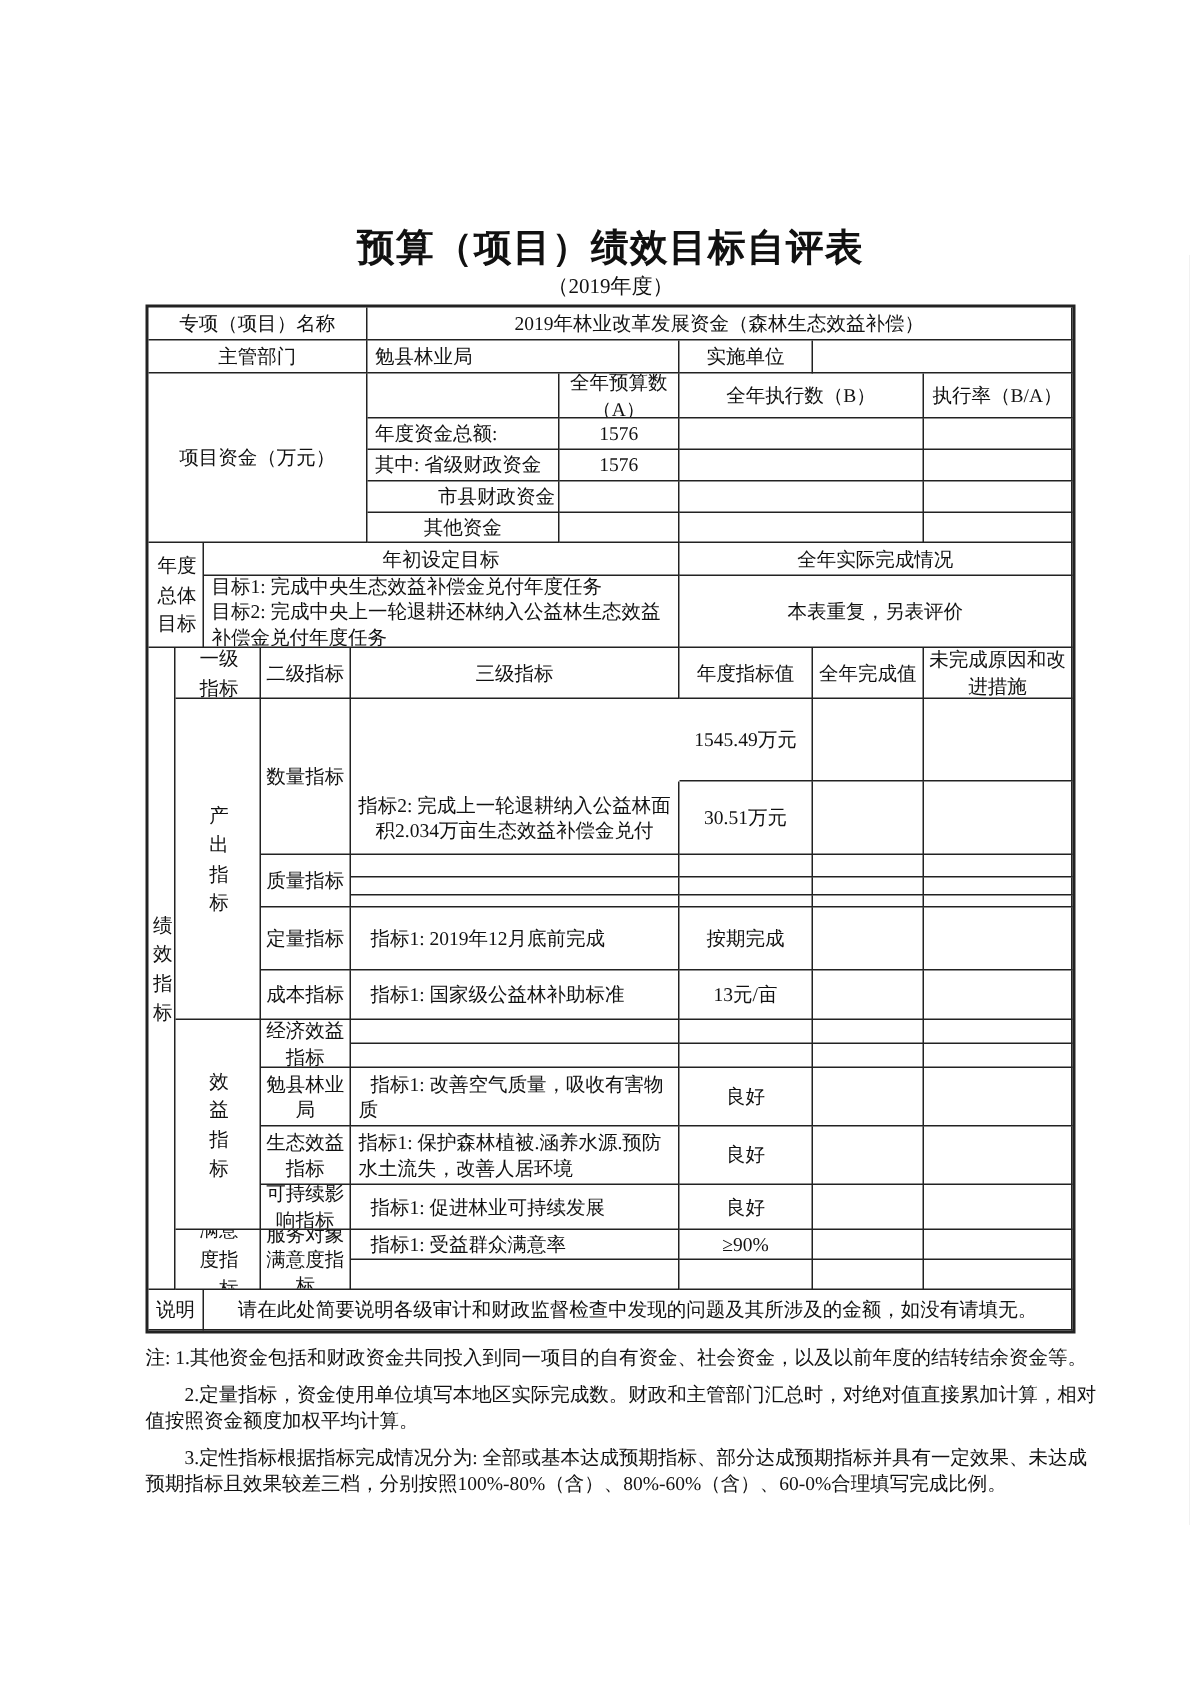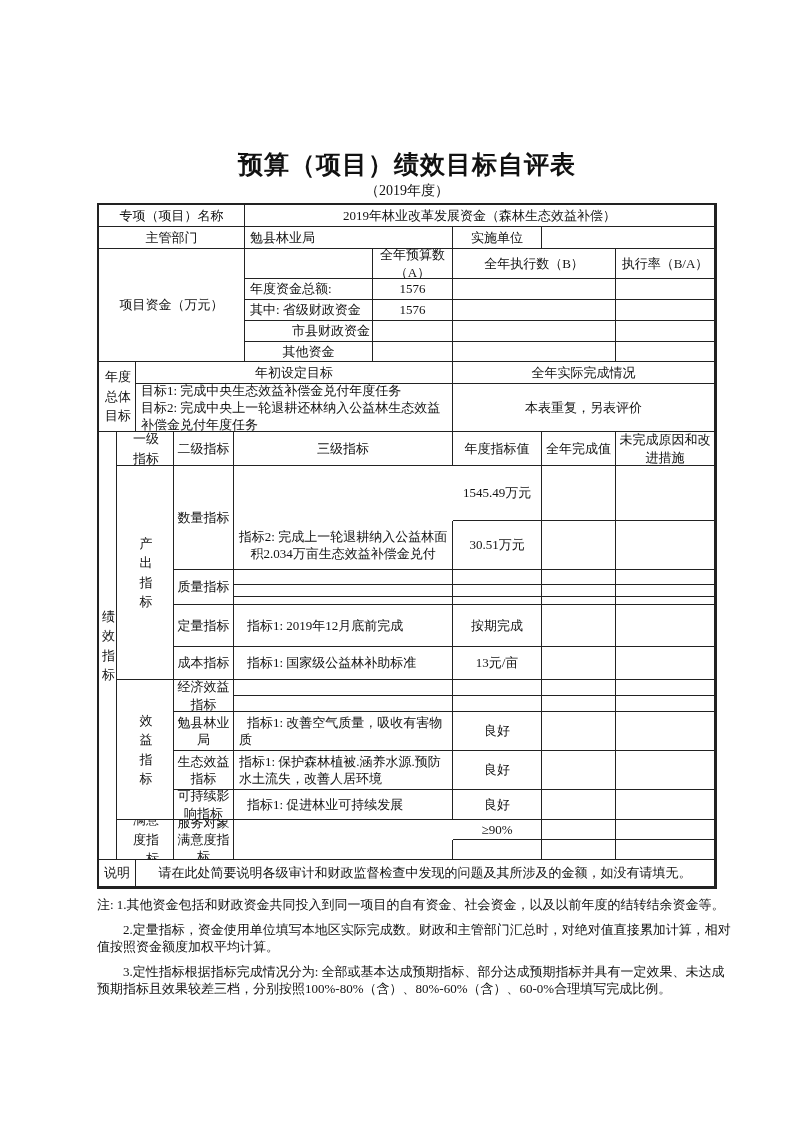--- a/index.html
+++ b/index.html
@@ -277,20 +277,23 @@
       </div>
     <div class="c" style="grid-area:22/9/23/10"></div>
     <div class="c" style="grid-area:22/10/23/11"></div>
 
     <div class="c" style="grid-area:23/2/25/4">
         <span class="vs w2">满意度指标</span>
       </div>
     <div class="c" style="grid-area:23/4/25/5">
         <span class="sc">服务对象满意度指标</span>
       </div>
+    <div class="c" style="grid-area:23/5/24/8">
+        <span class="sl ti">指标1: 受益群众满意率</span>
+      </div>
     <div class="c" style="grid-area:23/8/24/9">
         <span class="sc">≥90%</span>
       </div>
     <div class="c" style="grid-area:23/9/24/10"></div>
     <div class="c" style="grid-area:23/10/24/11"></div>
     <div class="c" style="grid-area:24/5/25/8"></div>
     <div class="c" style="grid-area:24/8/25/9"></div>
     <div class="c" style="grid-area:24/9/25/10"></div>
     <div class="c" style="grid-area:24/10/25/11"></div>
 

